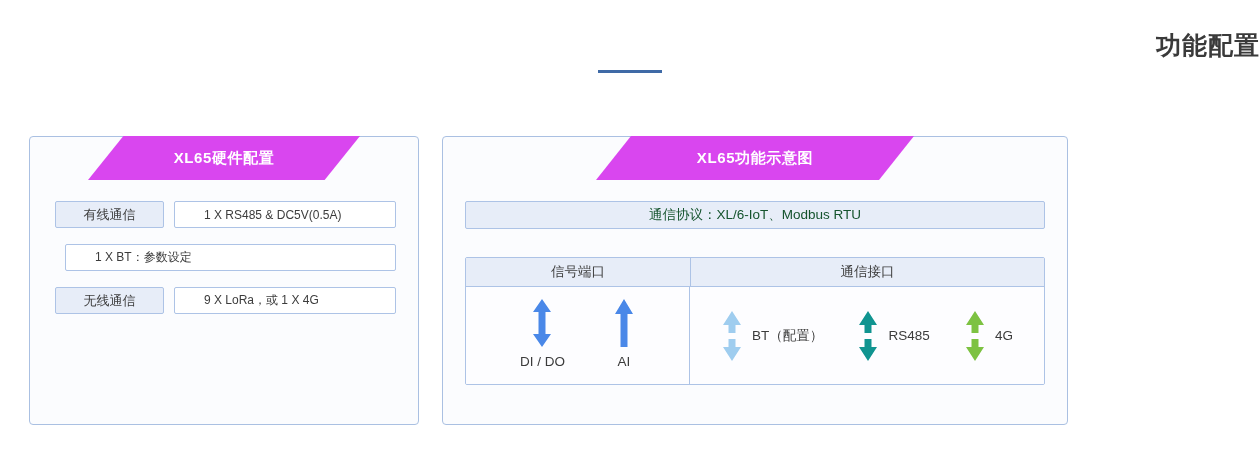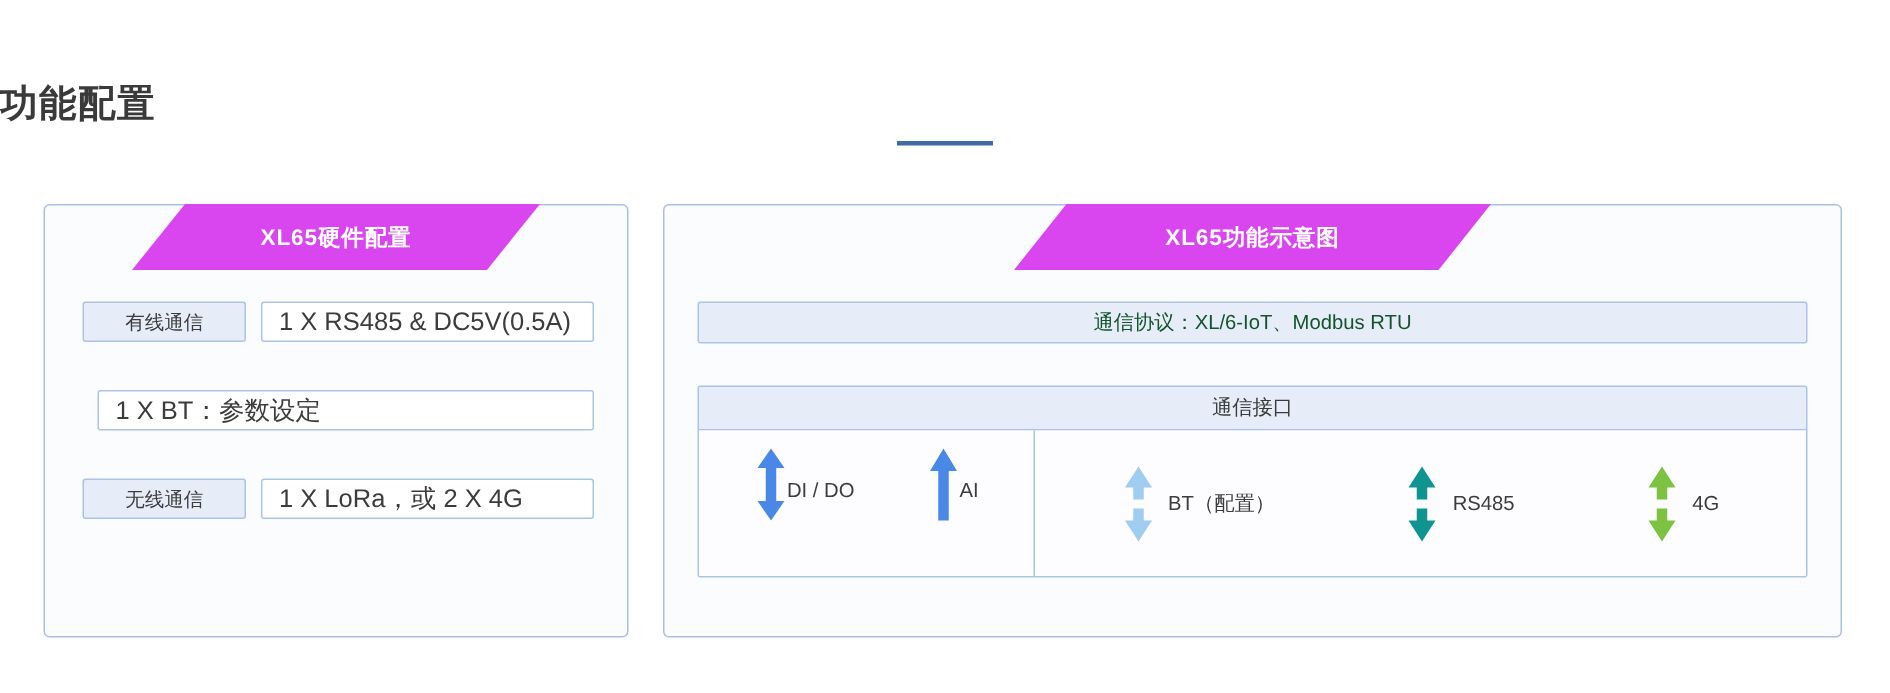--- a/index.html
+++ b/index.html
@@ -12,22 +12,22 @@
     background: #ffffff;
     font-family: "Liberation Sans", "DejaVu Sans", sans-serif;
     color: #3b3b3b;
     overflow: hidden;
     position: relative;
   }
 
   
   .page-title-wrap {
     width: 100%;
-    text-align: left;
-    padding-top: 56px;
+    text-align: right;
+    padding-top: 32px;
     box-sizing: border-box;
   }
   .page-title {
     font-size: 25px;
     font-weight: bold;
     letter-spacing: 1px;
     color: #3a3a3a;
     line-height: 1.1;
   }
   .title-underline {
@@ -54,21 +54,21 @@
     border-radius: 4px;
     box-sizing: border-box;
   }
   .panel-left {
     margin-left: 29px;
     width: 390px;
     height: 289px;
   }
   .panel-right {
     margin-left: 23px;
-    width: 786px;
+    width: 626px;
     height: 289px;
   }
 
   
   .banner {
     position: absolute;
     top: -1px;
     background: #d946ef;
     color: #ffffff;
     font-size: 15px;
@@ -100,21 +100,21 @@
   
   .spec-list {
     position: absolute;
     top: 64px;
     left: 25px;
     right: 22px;
   }
   .spec-row {
     display: flex;
     align-items: stretch;
-    margin-bottom: 32px;
+    margin-bottom: 16px;
     height: 27px;
   }
   .spec-row:last-child { margin-bottom: 0; }
 
   .spec-label {
     width: 109px;
     background: #e7edf8;
     border: 1px solid #adc3e6;
     border-radius: 2px;
     display: flex;
@@ -125,22 +125,22 @@
     box-sizing: border-box;
   }
   .spec-value {
     flex: 1;
     margin-left: 10px;
     background: #ffffff;
     border: 1px solid #adc3e6;
     border-radius: 2px;
     display: flex;
     align-items: center;
-    padding-left: 11px;
-    font-size: 17px;
+    padding-left: 29px;
+    font-size: 12px;
     color: #3c3c3c;
     box-sizing: border-box;
   }
 
   
   .protocol-bar {
     position: absolute;
     top: 64px;
     left: 22px;
     right: 22px;
@@ -203,21 +203,21 @@
     display: flex;
     align-items: center;
     justify-content: space-around;
     padding: 0 14px;
     box-sizing: border-box;
   }
 
   
   .sig-item {
     display: flex;
-    flex-direction: row;
+    flex-direction: column;
     align-items: center;
   }
   .sig-label {
     margin-top: 6px;
     font-size: 13.5px;
     color: #3c3c3c;
     white-space: nowrap;
   }
 
   
@@ -256,38 +256,39 @@
         <div class="spec-label">有线通信</div>
         <div class="spec-value">1 X RS485 &amp; DC5V(0.5A)</div>
       </div>
 
       <div class="spec-row">
         <div class="spec-value">1 X BT：参数设定</div>
       </div>
 
       <div class="spec-row">
         <div class="spec-label">无线通信</div>
-        <div class="spec-value">1 X LoRa，或 2 X 4G</div>
+        <div class="spec-value">9 X LoRa，或 1 X 4G</div>
       </div>
 
 
     </div>
   </div>
 
   <div class="panel panel-right">
     <div class="banner banner-right">
       <span>XL65功能示意图</span>
     </div>
 
     <div class="protocol-bar">
       <span>通信协议：XL/6-IoT、Modbus RTU</span>
     </div>
 
     <div class="diagram-table">
       <div class="diagram-head">
+        <div class="col col-sig">信号端口</div>
         <div class="col col-comm">通信接口</div>
       </div>
 
       <div class="diagram-body">
 
         <div class="body-sig">
 
           <div class="sig-item">
             <span>
               <svg class="arrow-svg" width="22" height="50" viewBox="0 0 22 50">

